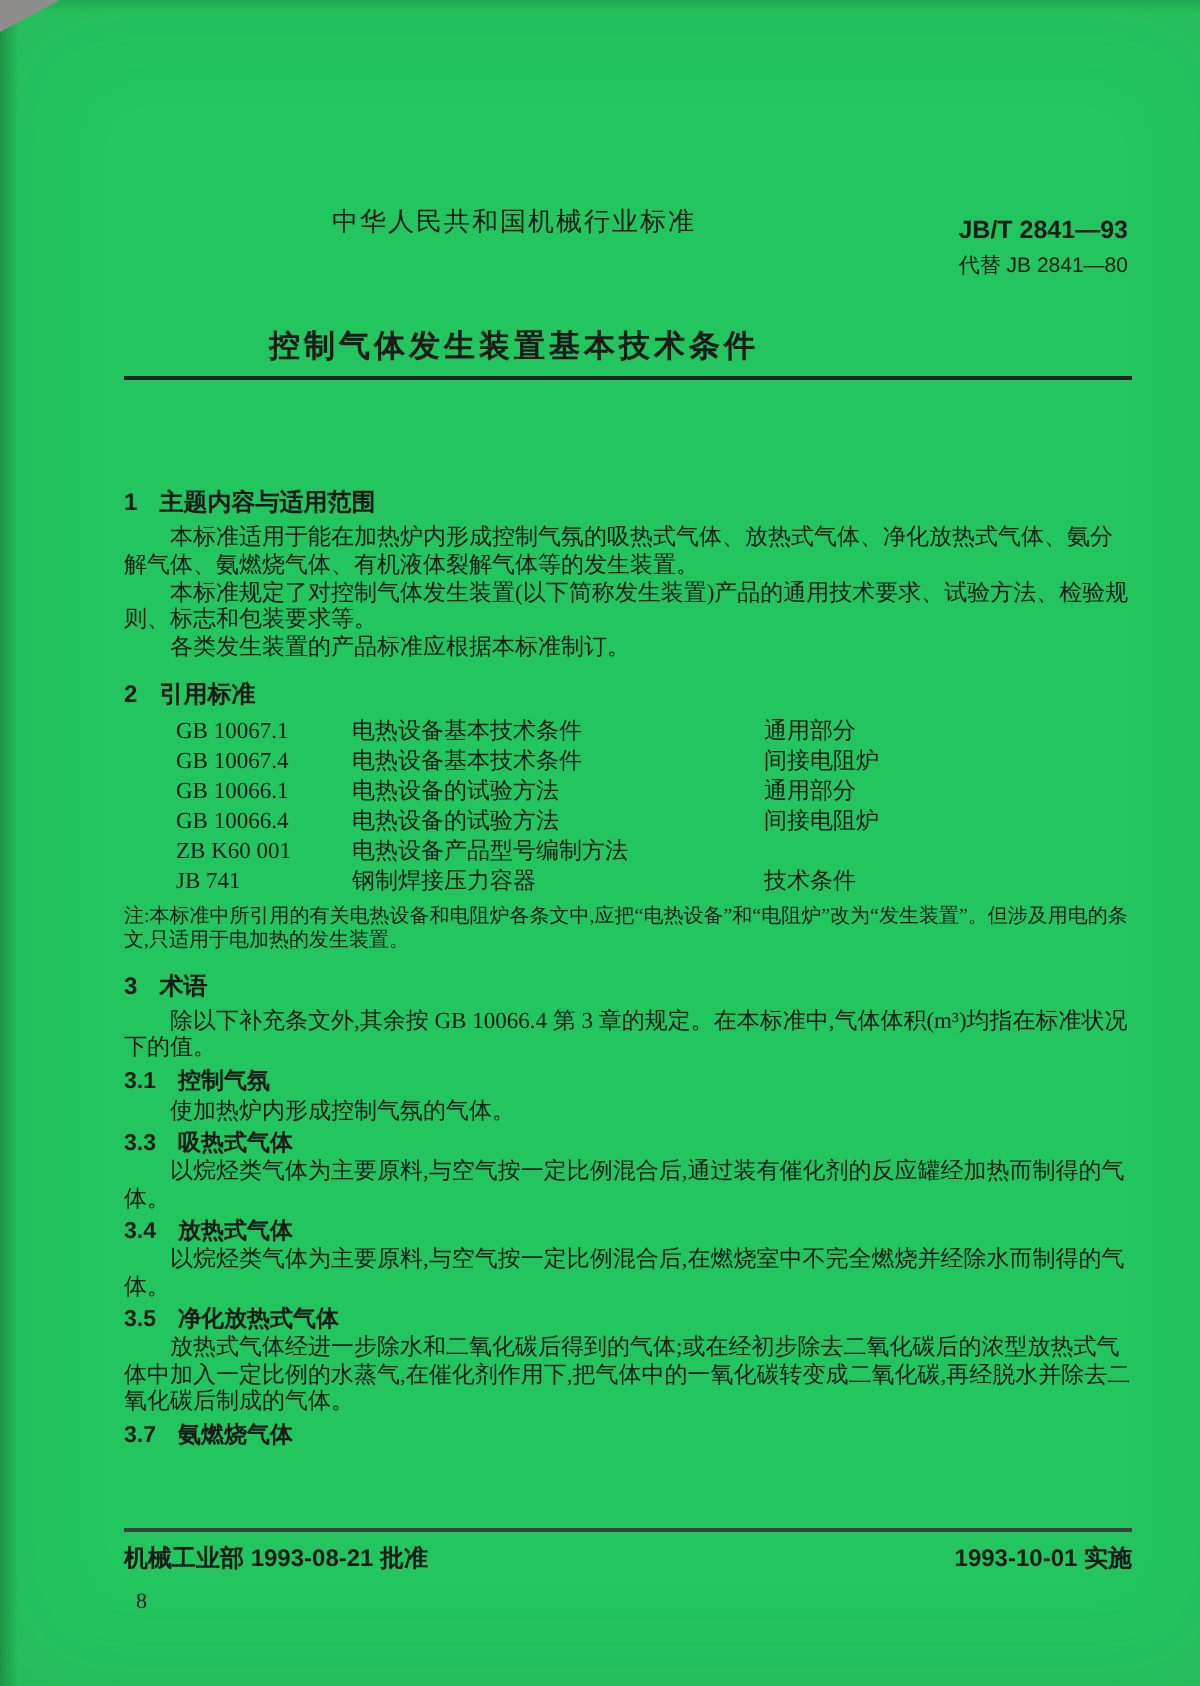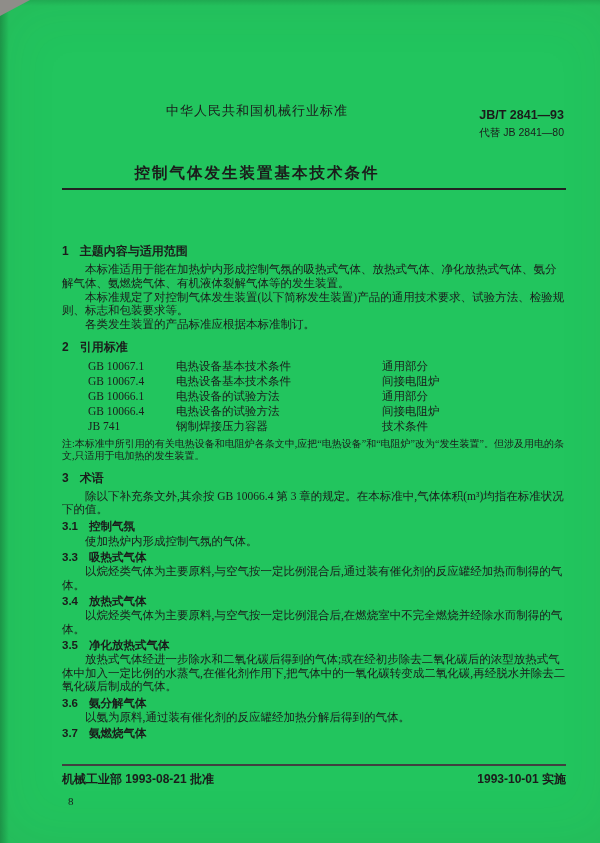--- a/index.html
+++ b/index.html
@@ -119,20 +119,23 @@
         <div class="ref-row">
           <span class="ref-code">GB 10067.4</span><span class="ref-title">电热设备基本技术条件</span><span class="ref-part">间接电阻炉</span>
         </div>
         <div class="ref-row">
           <span class="ref-code">GB 10066.1</span><span class="ref-title">电热设备的试验方法</span><span class="ref-part">通用部分</span>
         </div>
         <div class="ref-row">
           <span class="ref-code">GB 10066.4</span><span class="ref-title">电热设备的试验方法</span><span class="ref-part">间接电阻炉</span>
         </div>
         <div class="ref-row">
+          <span class="ref-code">ZB K60 001</span><span class="ref-title">电热设备产品型号编制方法</span><span class="ref-part"></span>
+        </div>
+        <div class="ref-row">
           <span class="ref-code">JB 741</span><span class="ref-title">钢制焊接压力容器</span><span class="ref-part">技术条件</span>
         </div>
       </div>
       <div class="note">注:本标准中所引用的有关电热设备和电阻炉各条文中,应把“电热设备”和“电阻炉”改为“发生装置”。但涉及用电的条文,只适用于电加热的发生装置。</div>
 
       <div class="sec-heading">
         <span class="sec-no">3</span><span>术语</span>
       </div>
       <p class="para">除以下补充条文外,其余按 GB 10066.4 第 3 章的规定。在本标准中,气体体积(m³)均指在标准状况下的值。</p>
 
@@ -157,26 +160,20 @@
         <p class="term-def">以烷烃类气体为主要原料,与空气按一定比例混合后,在燃烧室中不完全燃烧并经除水而制得的气体。</p>
       </div>
       <div class="term">
         <div class="term-heading">
           <span class="term-no">3.5</span><span>净化放热式气体</span>
         </div>
         <p class="term-def">放热式气体经进一步除水和二氧化碳后得到的气体;或在经初步除去二氧化碳后的浓型放热式气体中加入一定比例的水蒸气,在催化剂作用下,把气体中的一氧化碳转变成二氧化碳,再经脱水并除去二氧化碳后制成的气体。</p>
       </div>
       <div class="term">
         <div class="term-heading">
-          <span class="term-no">3.6</span><span>氨分解气体</span>
-        </div>
-        <p class="term-def">以氨为原料,通过装有催化剂的反应罐经加热分解后得到的气体。</p>
-      </div>
-      <div class="term">
-        <div class="term-heading">
           <span class="term-no">3.7</span><span>氨燃烧气体</span>
         </div>
       </div>
 
     </div>
   </div>
 
   <div class="footer">
     <div class="footer-row">
       <span>机械工业部 1993-08-21 批准</span>

